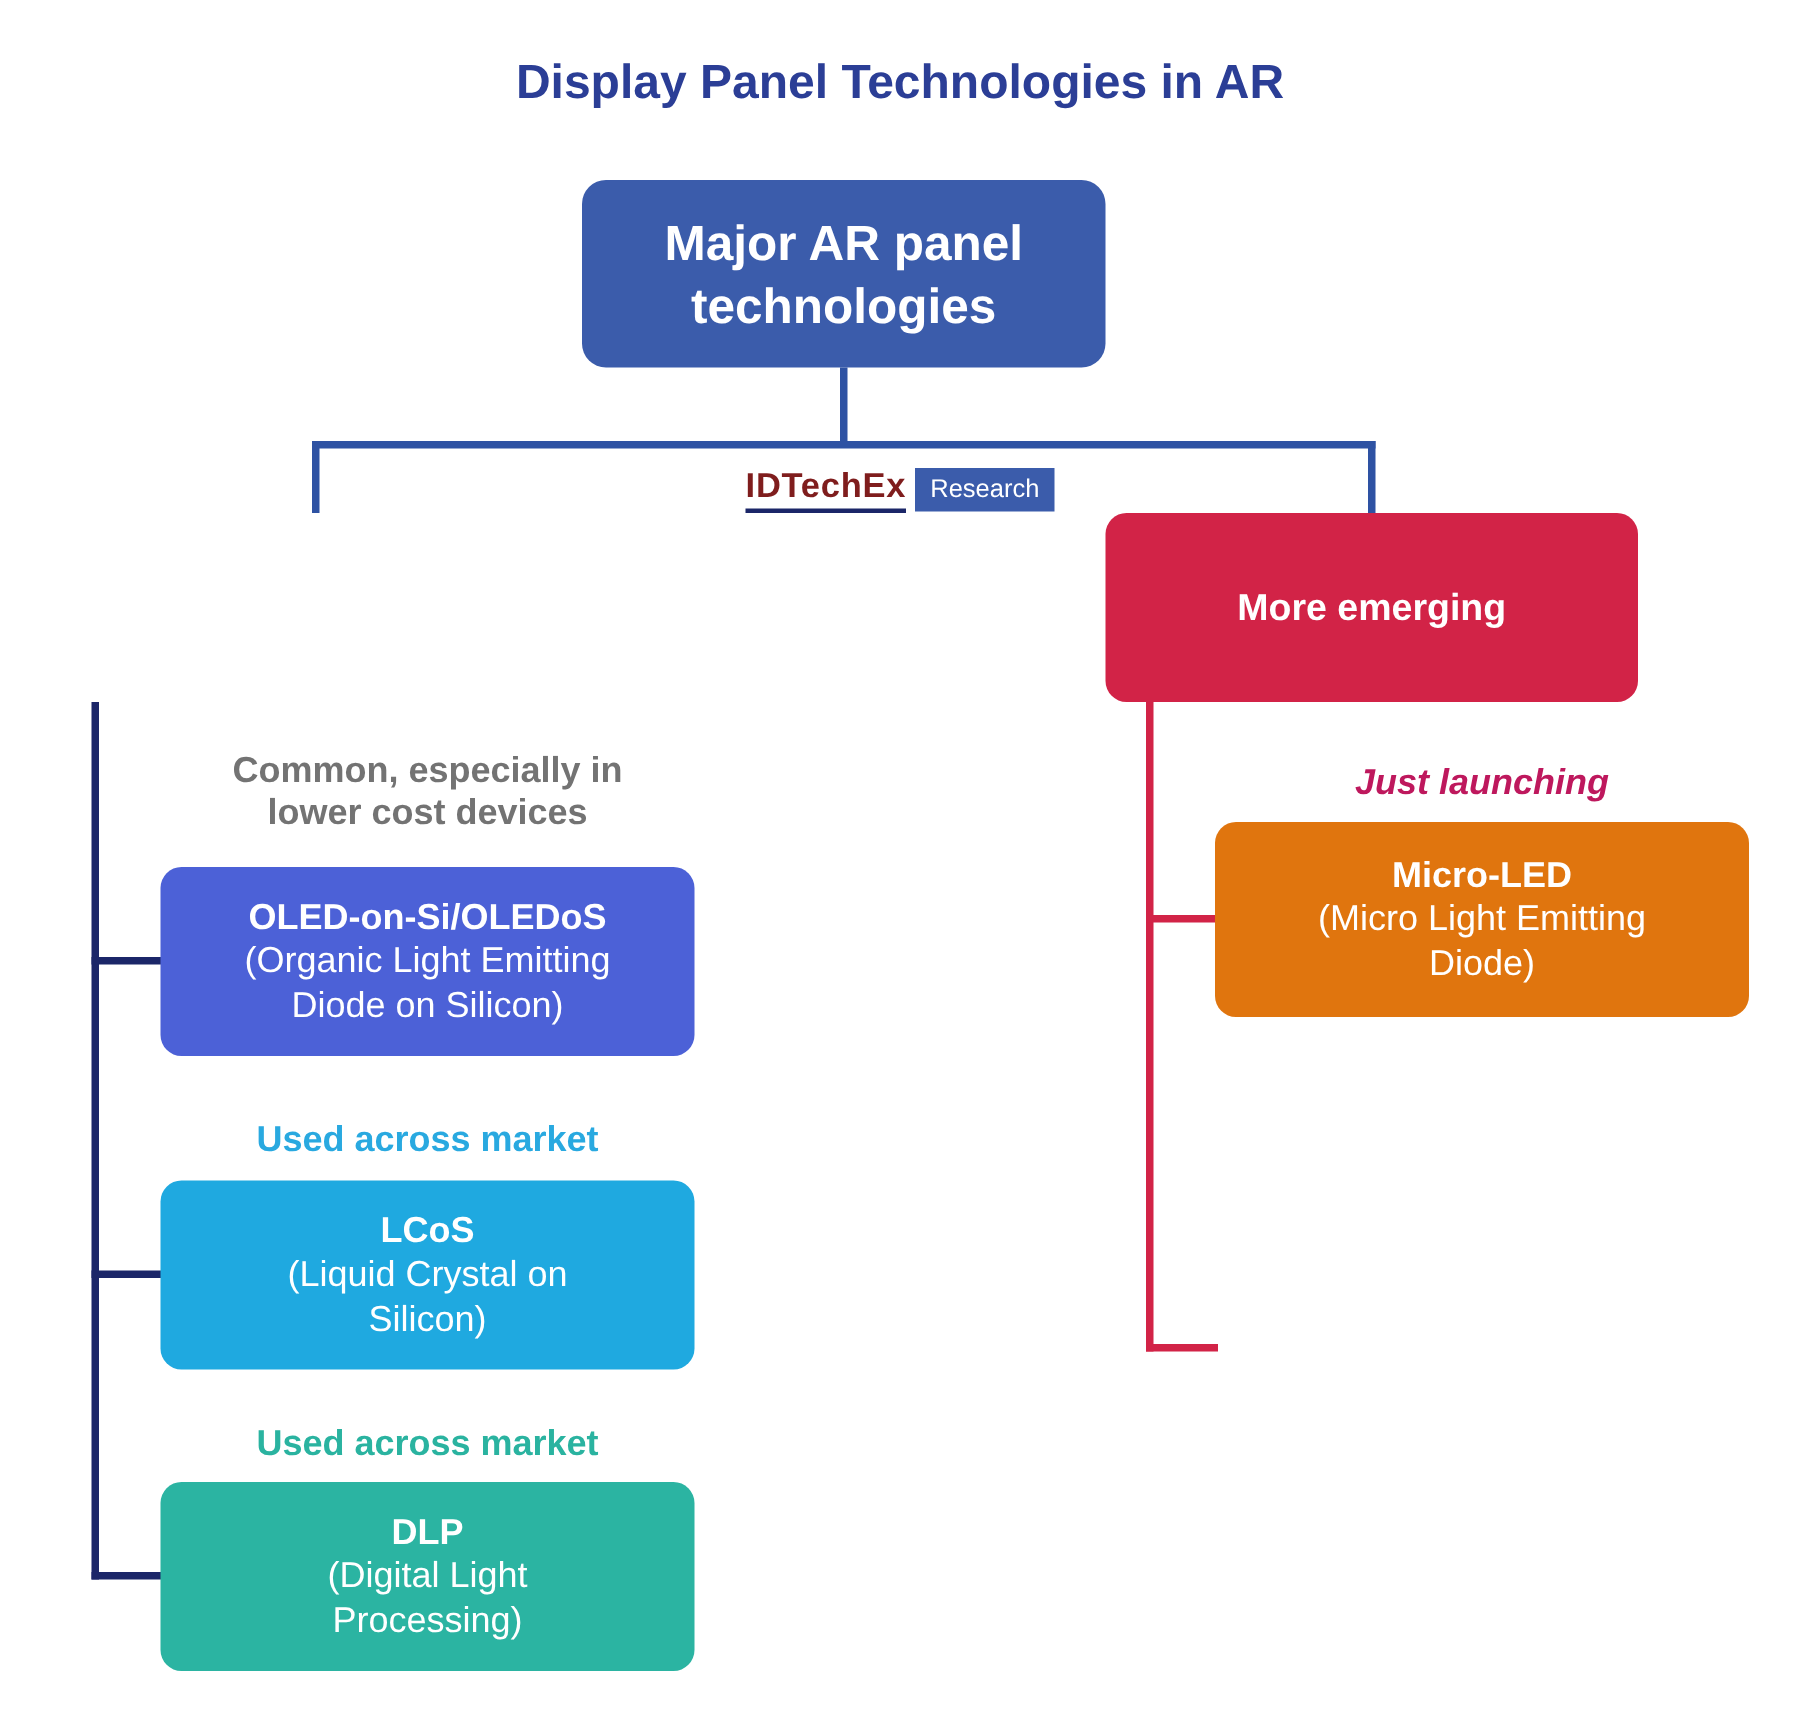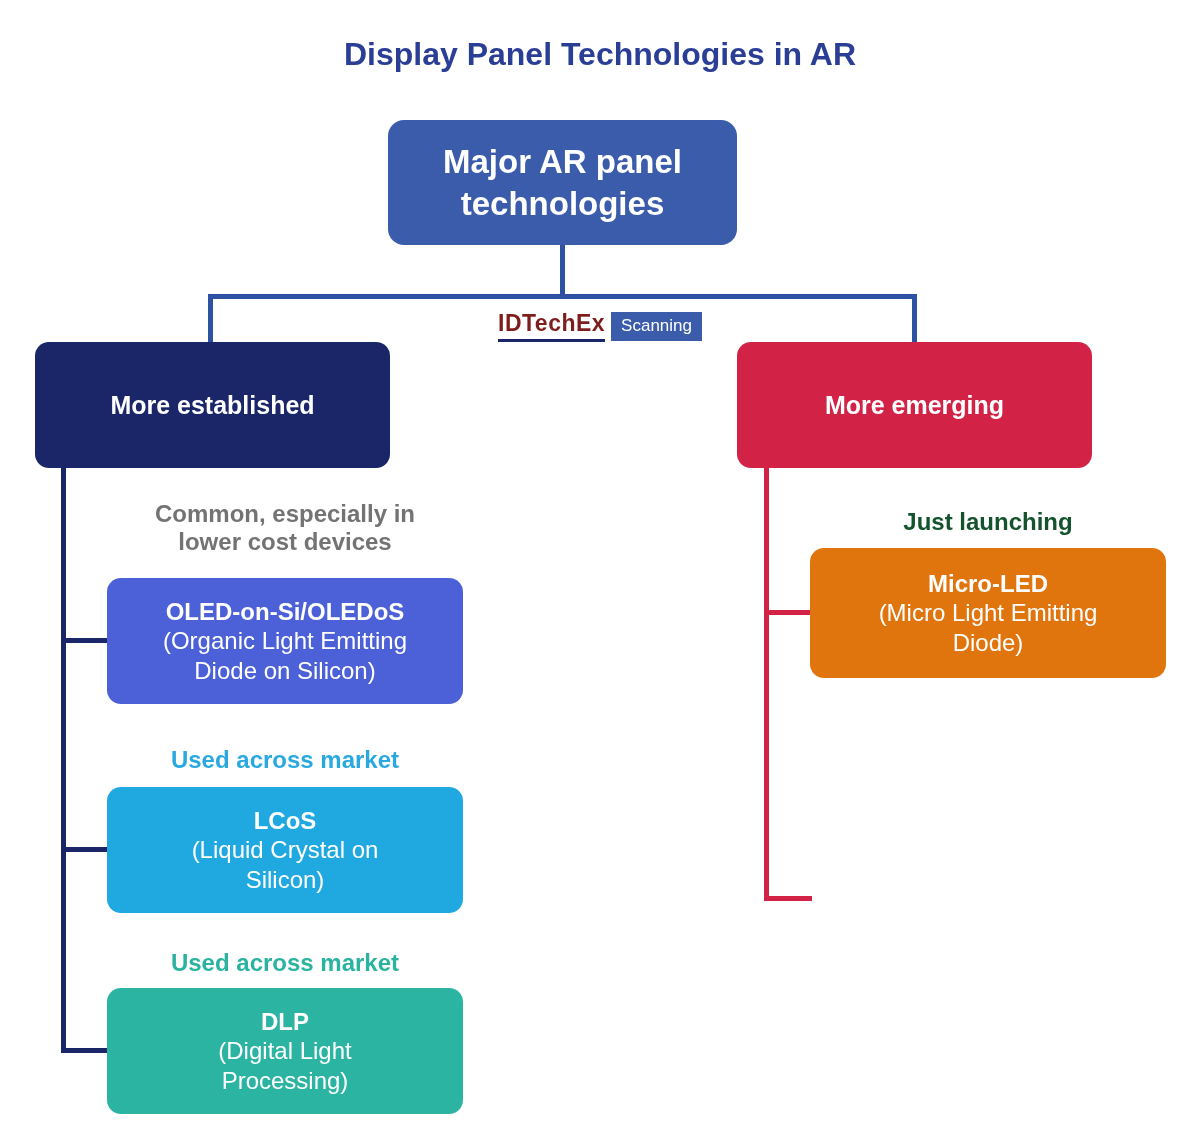--- a/index.html
+++ b/index.html
@@ -83,21 +83,21 @@
     background: #3B5CAB;
     color: #ffffff;
     font-size: 17px;
     font-weight: 400;
     padding: 4px 10px 5px 10px;
   }
   
   .note-blue   { color: #737373; }
   .note-cyan   { color: #29A9E0; }
   .note-teal   { color: #2AB3A0; }
-  .note-orange { color: #14532d; }
+  .note-orange { color: #be185d; font-style: italic; }
   .note-amber  { color: #F9A125; }
   
   .leaf-oled  { background: #4C61D7; }
   .leaf-lcos  { background: #1FA9E0; }
   .leaf-dlp   { background: #2BB4A2; }
   .leaf-mled  { background: #E0750E; }
   .leaf-lbs   { background: #F9A833; }
 </style>
 </head>
 <body>
@@ -111,26 +111,23 @@
 technologies</span>
   </div>
 
   <div class="line" style="left:560px; top:245px; width:5px; height:52px;"></div>
   <div class="line" style="left:208px; top:294px; width:709px; height:5px;"></div>
   <div class="line" style="left:208px; top:294px; width:5px; height:48px;"></div>
   <div class="line" style="left:912px; top:294px; width:5px; height:48px;"></div>
 
   <div class="logo">
     <span class="logo-brand">IDTechEx</span>
-    <span class="logo-suffix">Scanning</span>
+    <span class="logo-suffix">Research</span>
   </div>
 
-  <div class="node branch-node branch-established">
-    <span>More established</span>
-  </div>
   <div class="node branch-node branch-emerging">
     <span>More emerging</span>
   </div>
 
   <div class="line line-navy" style="left:61px; top:468px; width:5px; height:585px;"></div>
   <div class="line line-navy" style="left:61px; top:638px; width:50px; height:5px;"></div>
   <div class="line line-navy" style="left:61px; top:847px; width:50px; height:5px;"></div>
   <div class="line line-navy" style="left:61px; top:1048px; width:50px; height:5px;"></div>
 
   <div class="line line-crimson" style="left:764px; top:468px; width:5px; height:433px;"></div>

